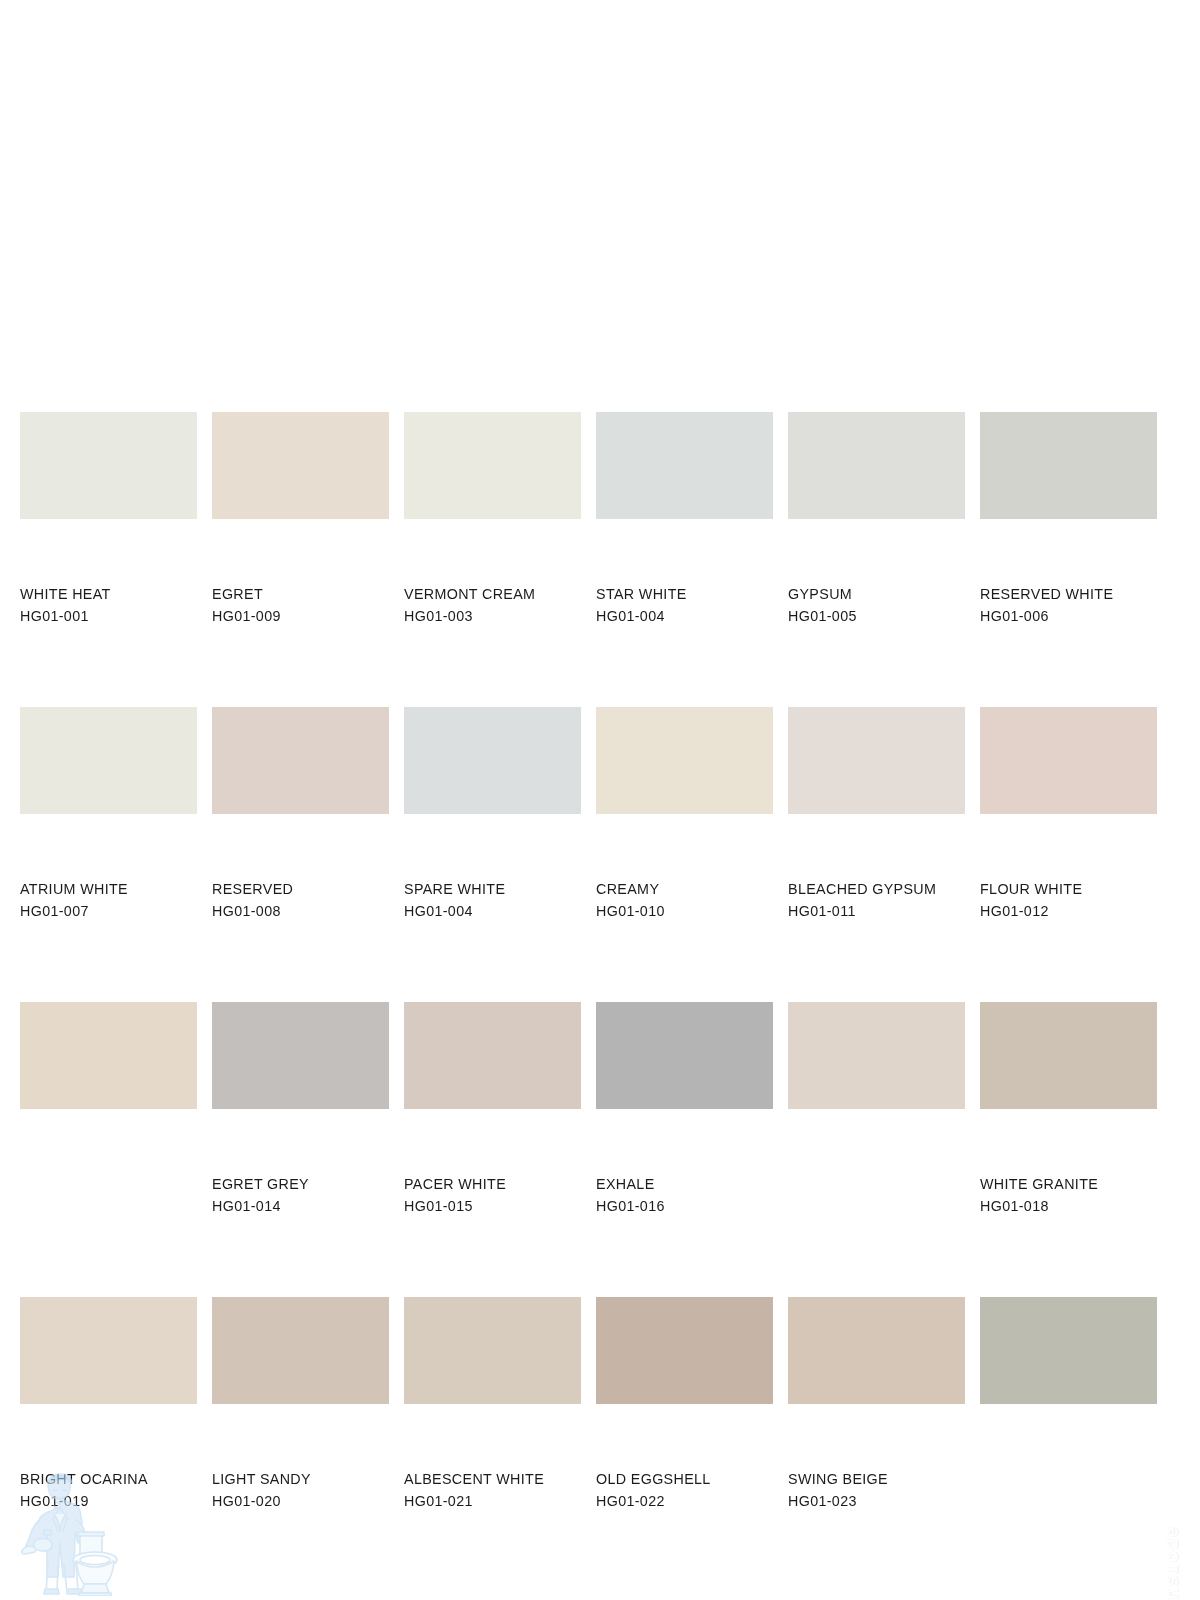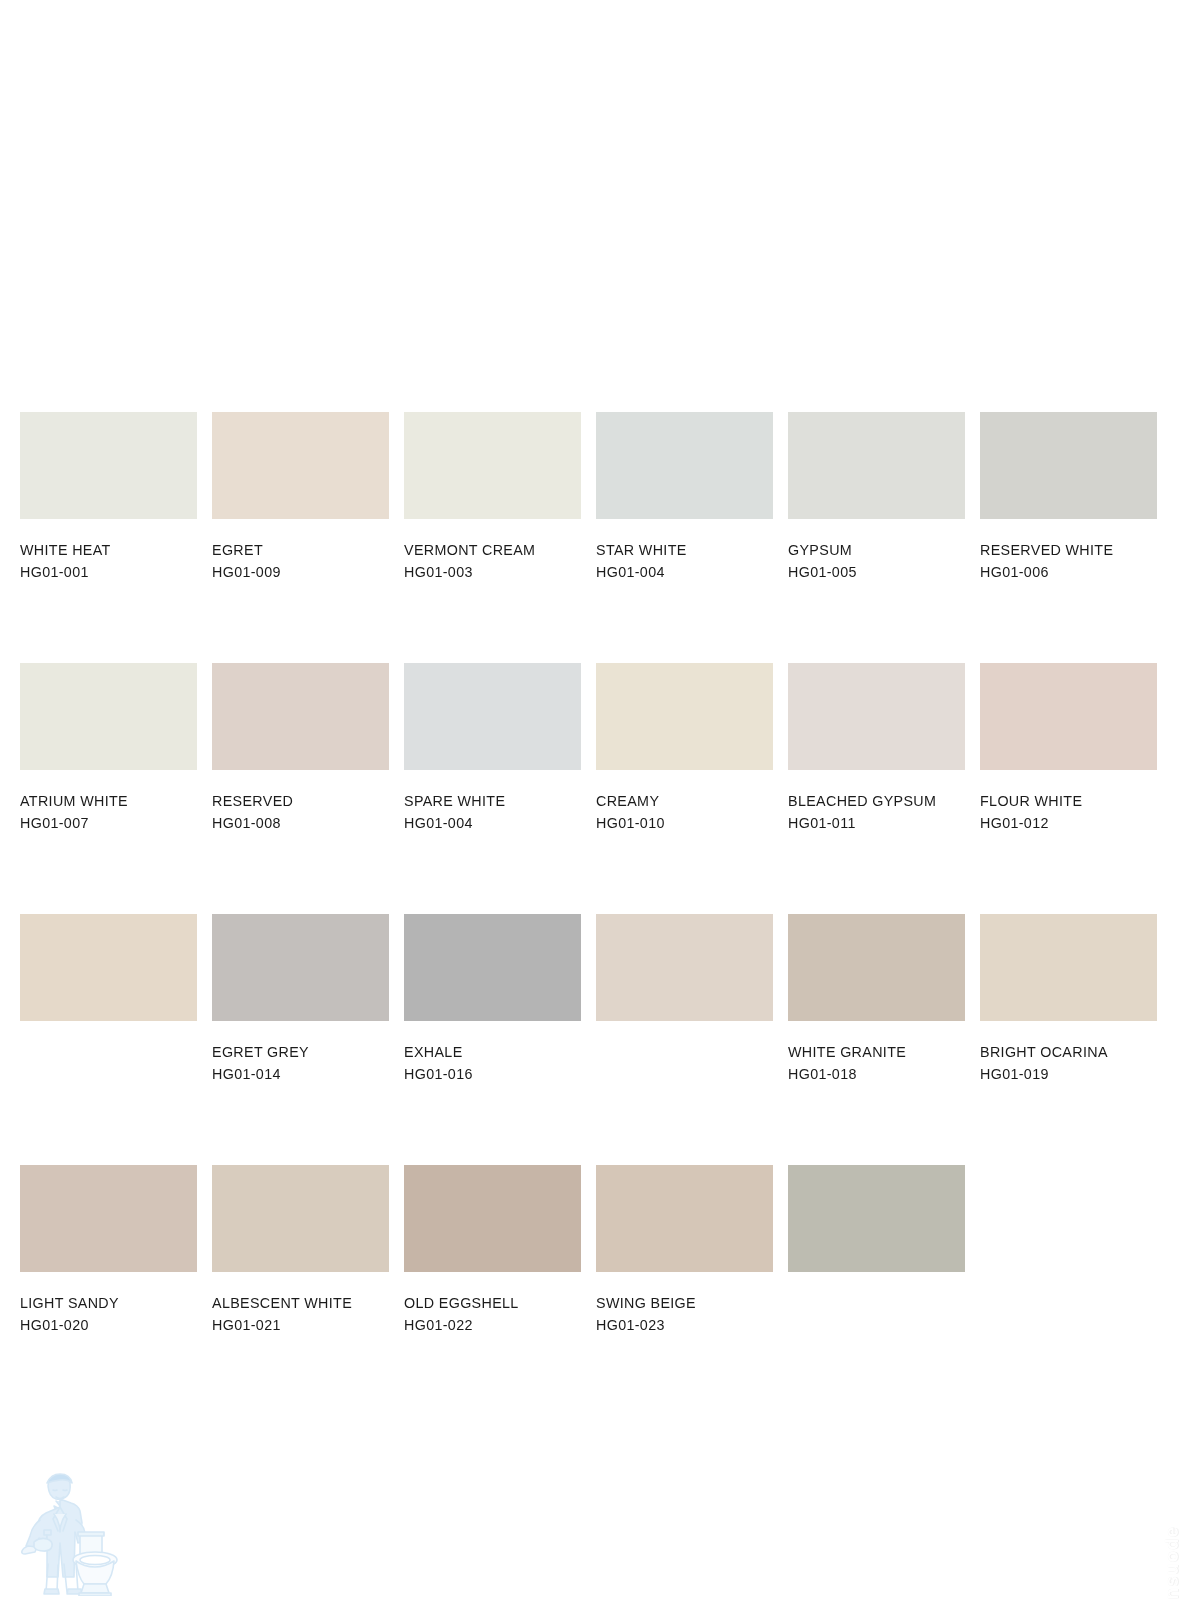--- a/index.html
+++ b/index.html
@@ -41,20 +41,21 @@
   }
 
   .swatch-chip {
     width: 177px;
     height: 107px;
     display: block;
   }
 
   .swatch-caption {
     padding-top: 21px;
+    margin-top: 44px;
   }
 
   .swatch-name,
   .swatch-code {
     display: block;
     font-family: "Liberation Sans", sans-serif;
     font-size: 14.3px;
     line-height: 21.5px;
     letter-spacing: 0.35px;
     color: #1b1b1b;
@@ -199,20 +200,27 @@
         <div class="swatch-chip" style="background-color: rgb(229, 217, 201);"></div>
       </div>
       <div class="swatch-cell">
         <div class="swatch-chip" style="background-color: rgb(195, 191, 188);"></div>
         <div class="swatch-caption">
           <span class="swatch-name">EGRET GREY</span>
           <span class="swatch-code">HG01-014</span>
         </div>
       </div>
       <div class="swatch-cell">
+        <div class="swatch-chip" style="background-color: rgb(215, 203, 193);"></div>
+        <div class="swatch-caption">
+          <span class="swatch-name">PACER WHITE</span>
+          <span class="swatch-code">HG01-015</span>
+        </div>
+      </div>
+      <div class="swatch-cell">
         <div class="swatch-chip" style="background-color: rgb(180, 180, 180);"></div>
         <div class="swatch-caption">
           <span class="swatch-name">EXHALE</span>
           <span class="swatch-code">HG01-016</span>
         </div>
       </div>
       <div class="swatch-cell">
         <div class="swatch-chip" style="background-color: rgb(224, 213, 202);"></div>
       </div>
       <div class="swatch-cell">

